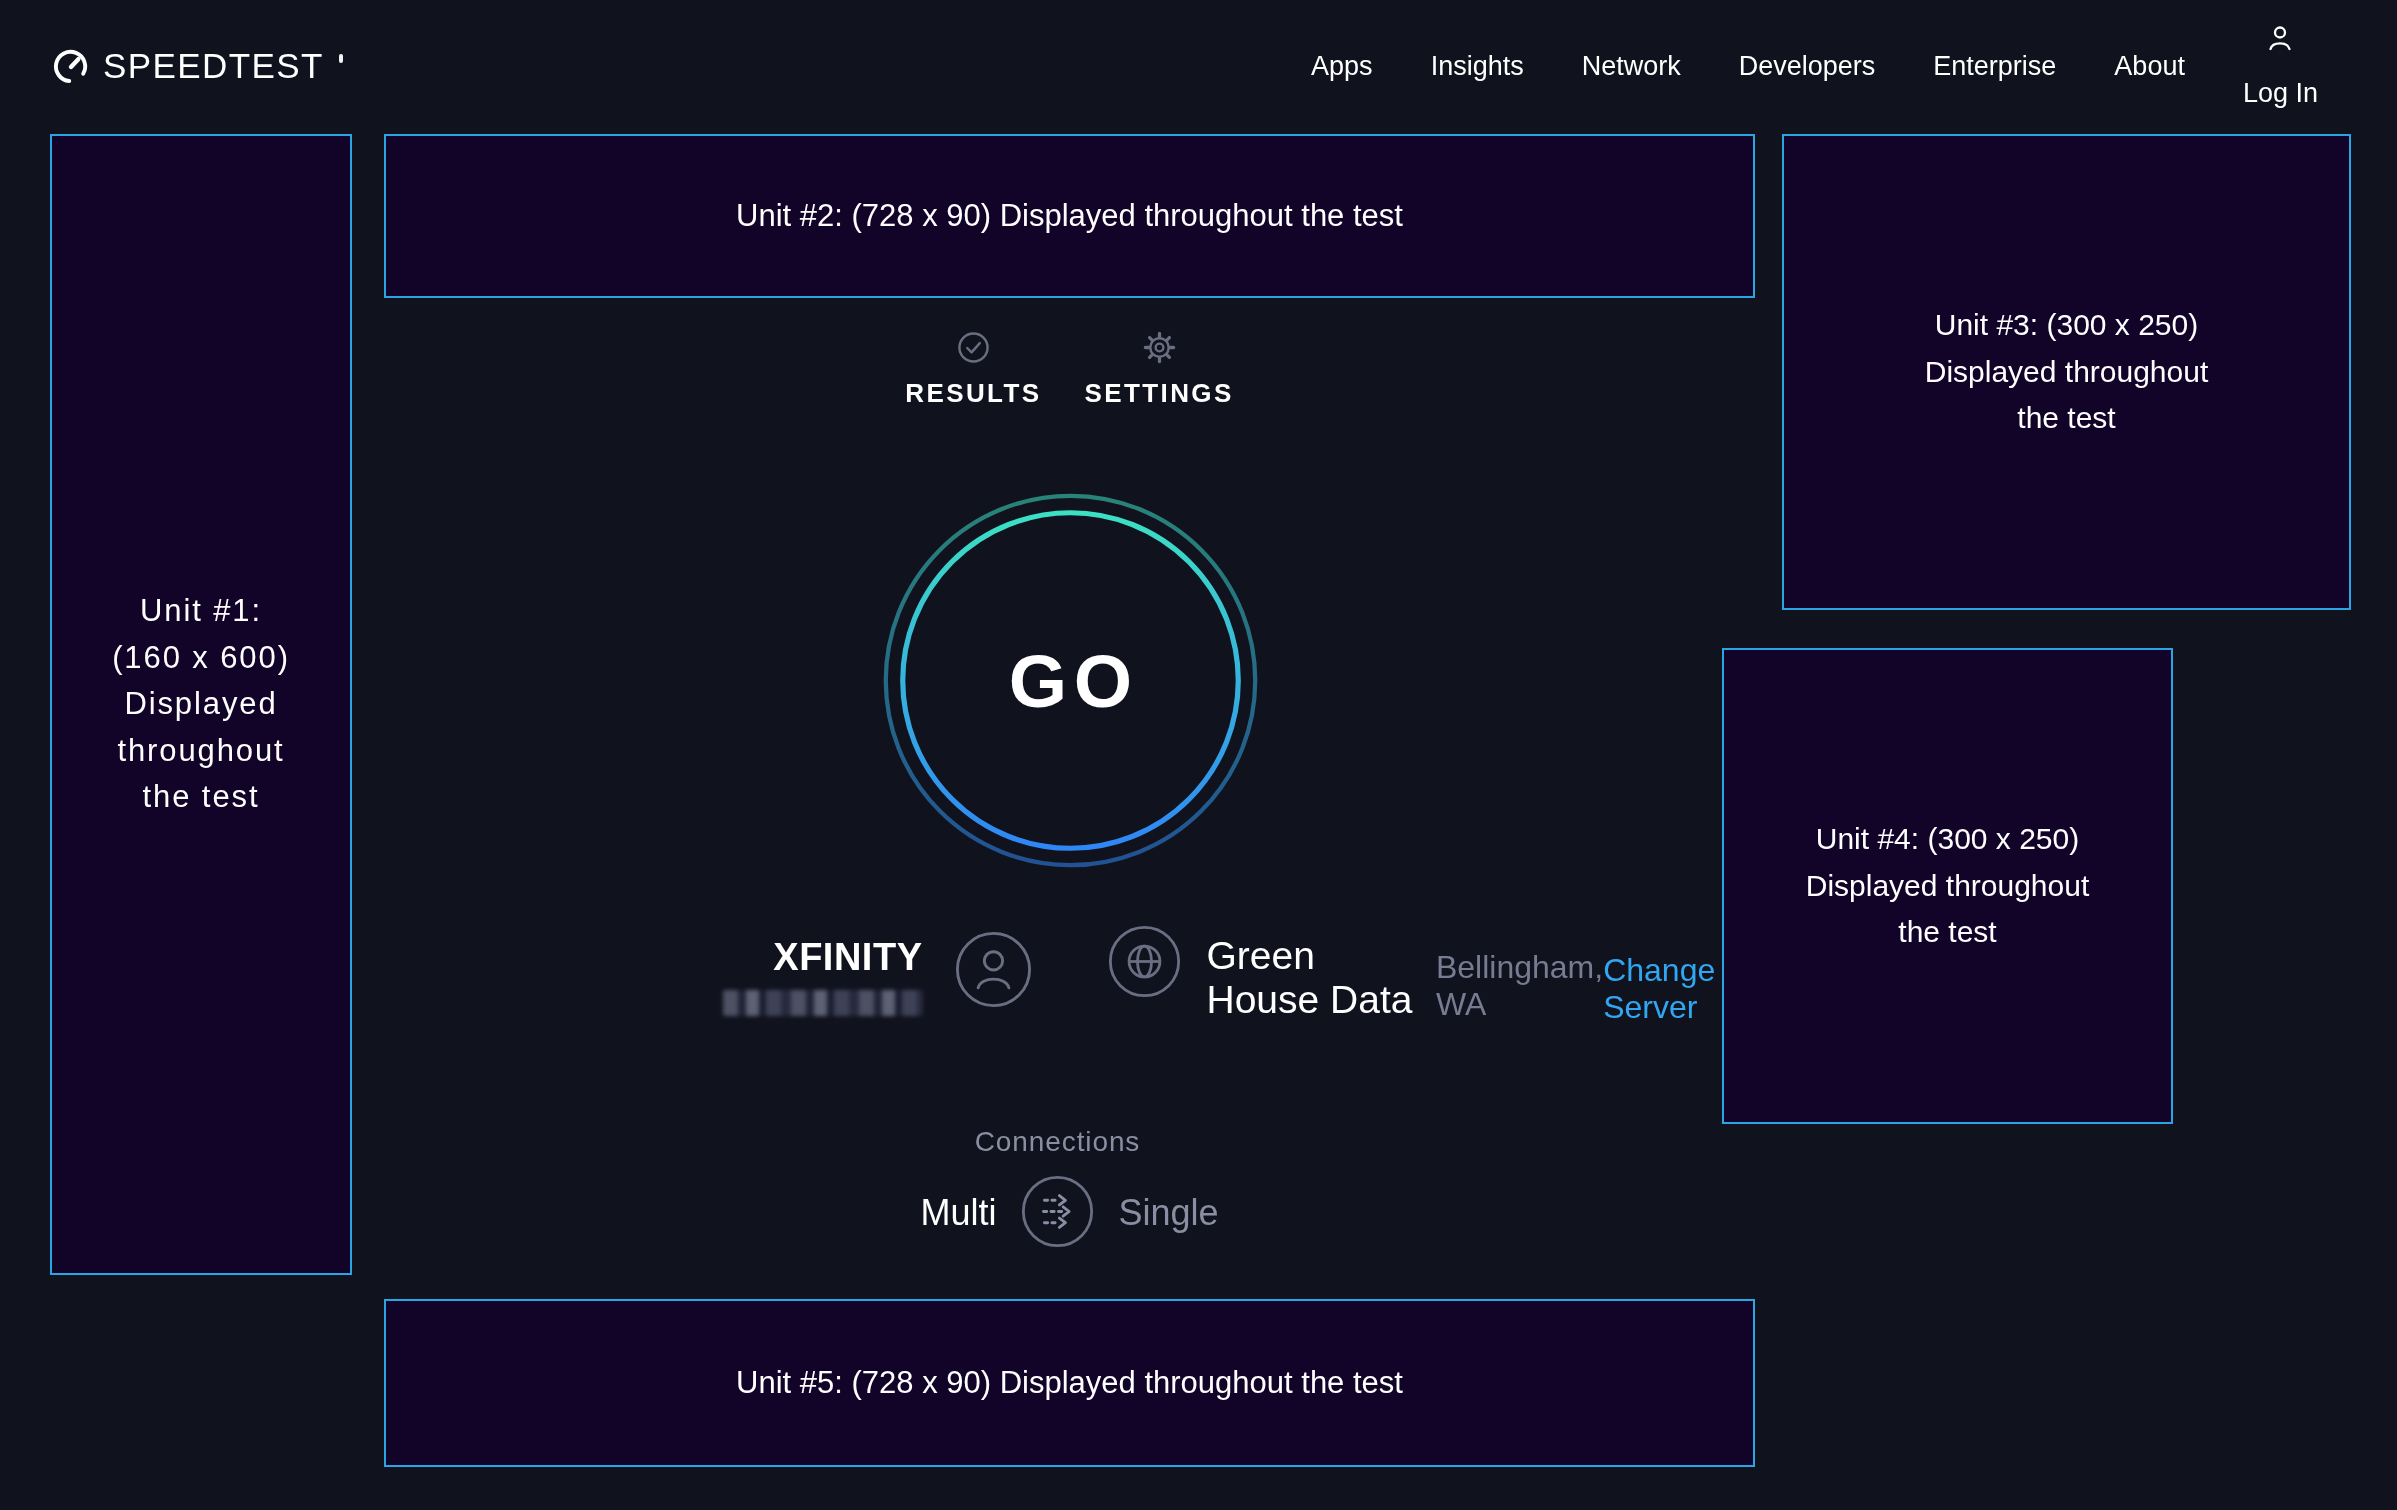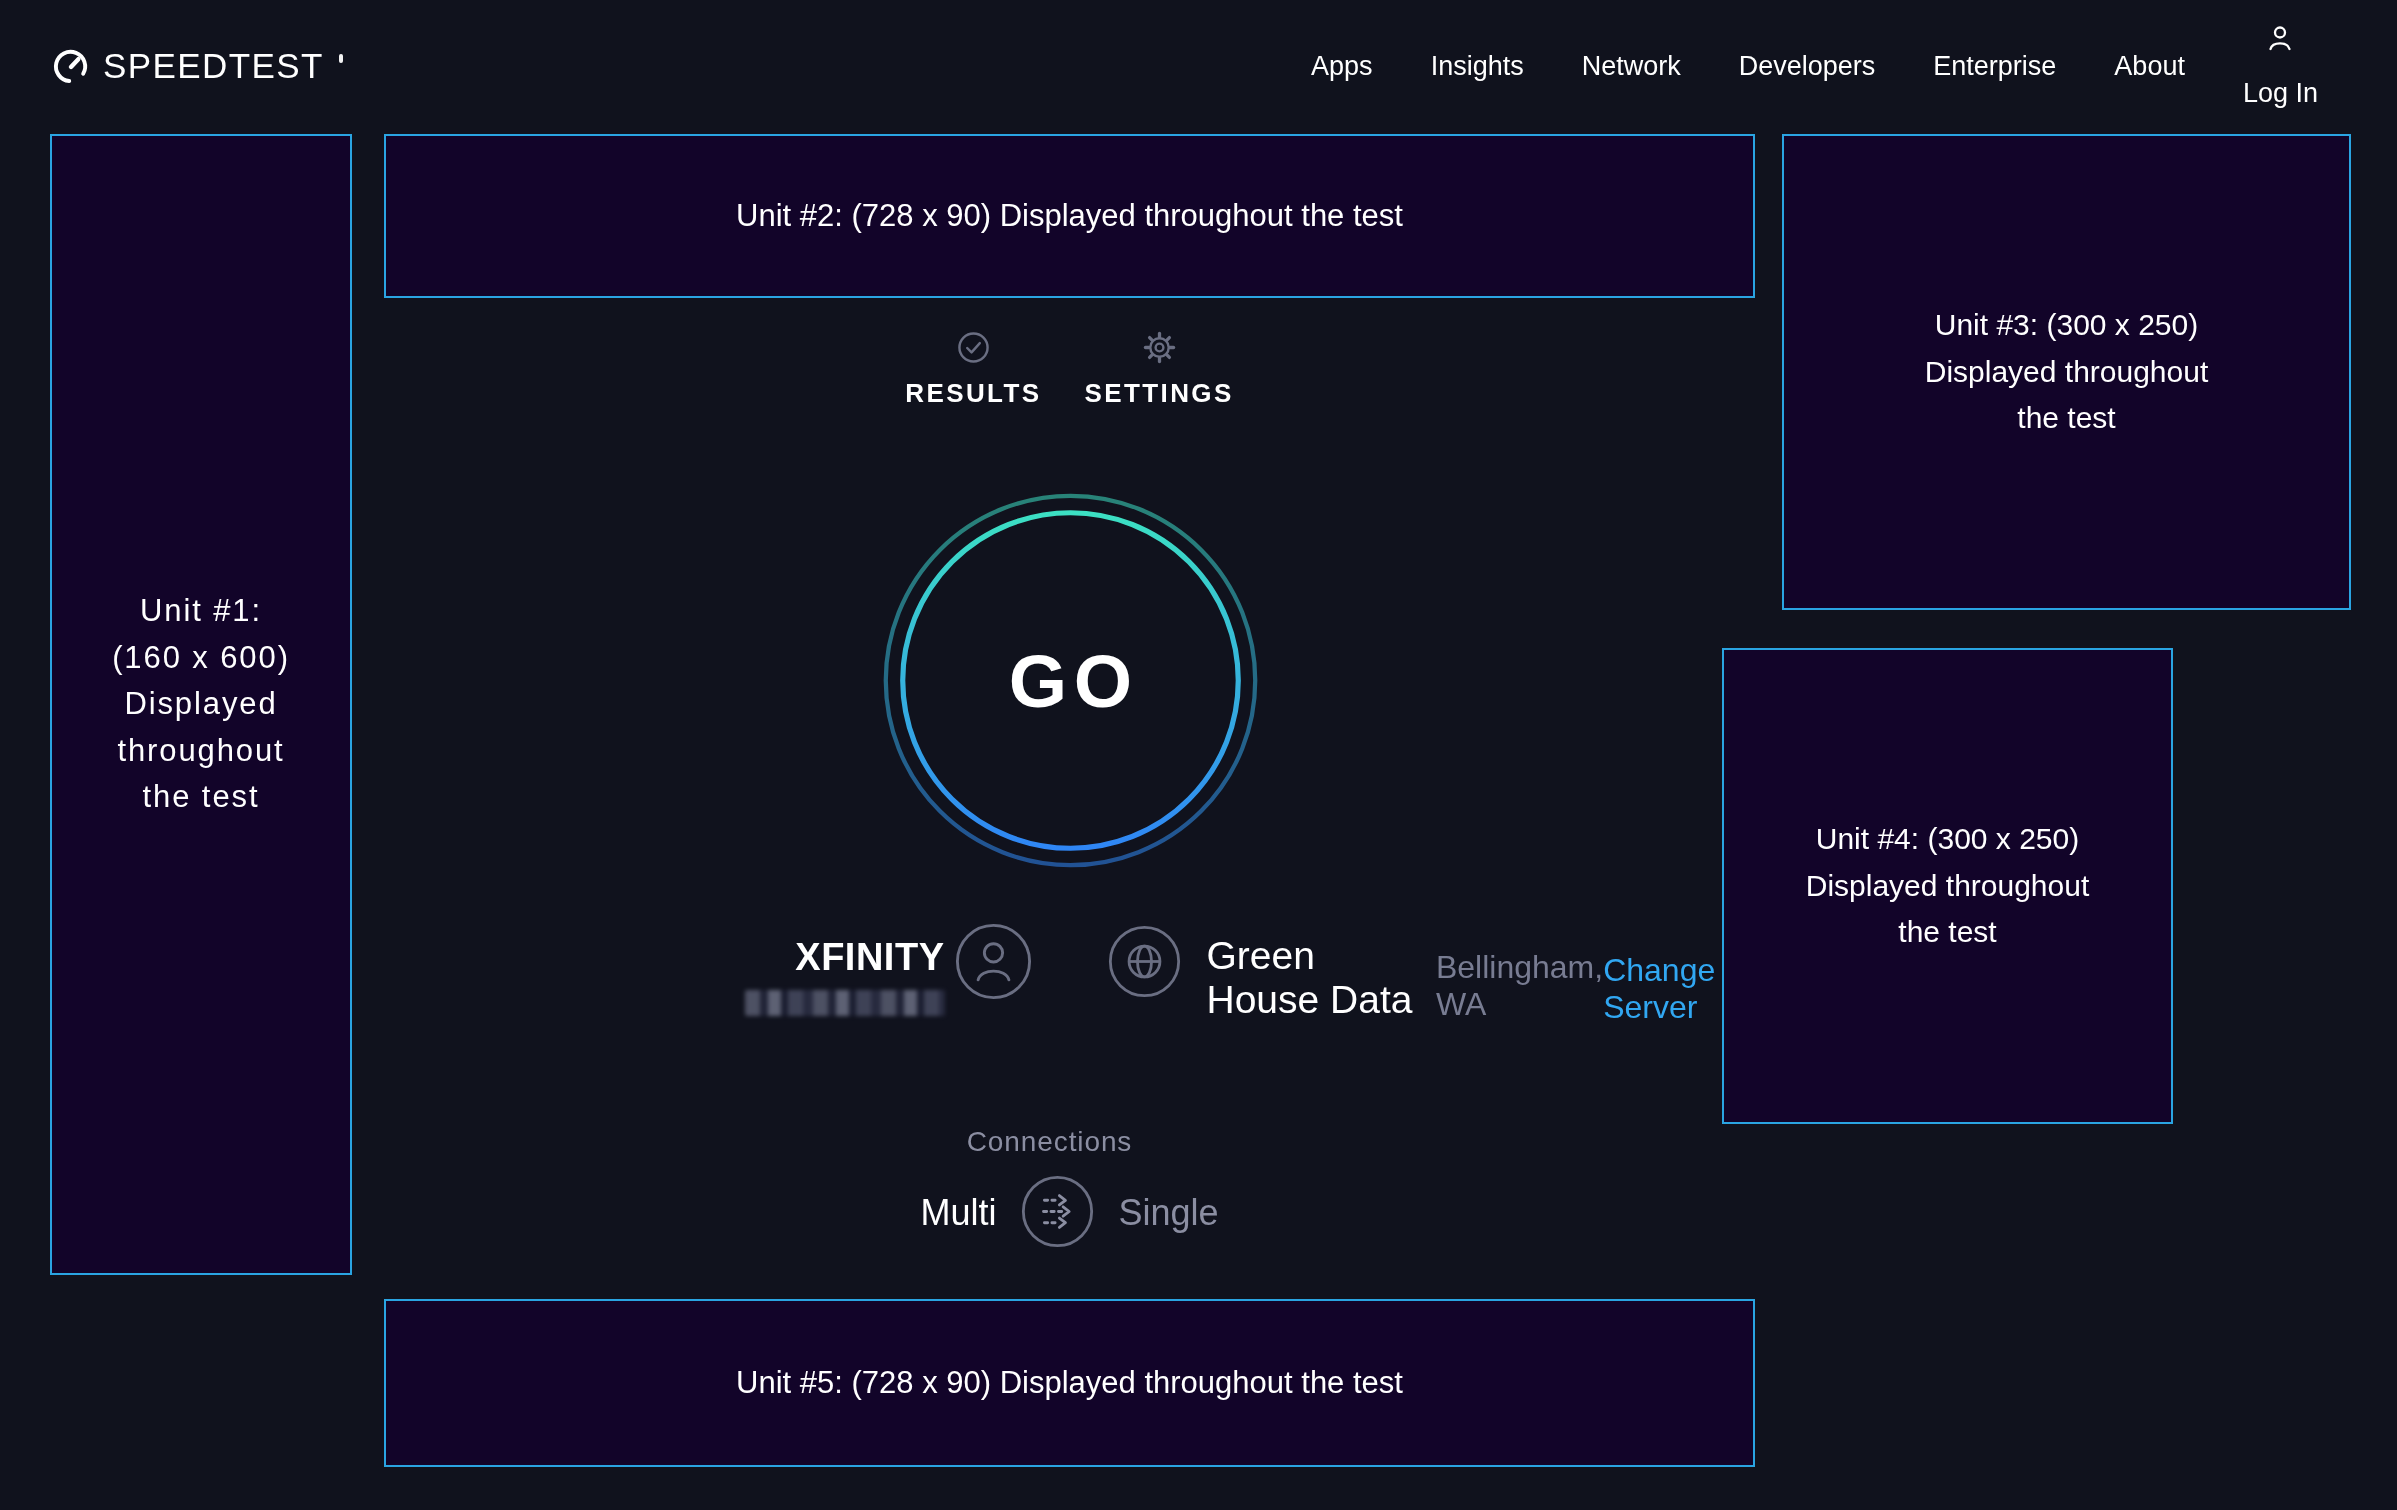--- a/index.html
+++ b/index.html
@@ -65,39 +65,39 @@
     position:absolute; inset:0; display:flex; align-items:center; justify-content:center;
     font-size:75px; font-weight:700; letter-spacing:6.6px; padding-left:6.6px; color:var(--text-white);
   }
 
   
   .provider {
     position:absolute; left:384px; top:923px; width:1371px;
     display:flex; align-items:flex-start;
   }
   .provider-half { flex:1 1 0; display:flex; align-items:flex-start; }
-  .provider-half.left  { justify-content:flex-end; padding-right:40px; gap:10px; }
+  .provider-half.left  { justify-content:flex-end; padding-right:40px; gap:32px;align-items:center; }
   .provider-half.right { justify-content:flex-start; padding-left:36px; gap:26px; }
   .isp-col { display:flex; flex-direction:column; align-items:flex-end; margin-top:13px; }
   .isp-name { font-size:38px; font-weight:600; letter-spacing:0.5px; }
   .redacted-ip {
     margin-top:11.3px; width:200px; height:25.4px; border-radius:1.9px;
     background:repeating-linear-gradient(90deg,
       #585c70 0 15px, #23263a 15px 22.6px, #6b6f83 22.6px 36px,
       #1c1f33 36px 43px, #474b61 43px 58px, #2c2f45 58px 68px);
     filter:blur(2.1px); opacity:.85;
   }
   .server-col { display:flex; align-items:center; margin-top:7.5px; }
   .server-name { font-size:39px; font-weight:500; }
   .server-loc { font-size:32px; color:var(--muted-dim); margin-top:15px; }
   .server-change { font-size:32px; color:var(--link-blue); margin-top:21px; cursor:pointer; }
 
   
   .connections-label {
-    position:absolute; left:364px; top:1126px; width:1371px;
+    position:absolute; left:372px; top:1126px; width:1371px;
     text-align:center; font-size:28px; letter-spacing:0.9px; color:var(--muted);
   }
   .connections-row {
     position:absolute; left:384px; top:1175px; width:1371px;
     display:flex; align-items:center; justify-content:center; gap:24.5px;
   }
   .conn-option { font-size:36px; cursor:pointer; }
   .conn-option.active { color:var(--text-white); font-weight:500; }
   .conn-option.inactive { color:var(--muted); }
   .conn-toggle { cursor:pointer; display:block; }

